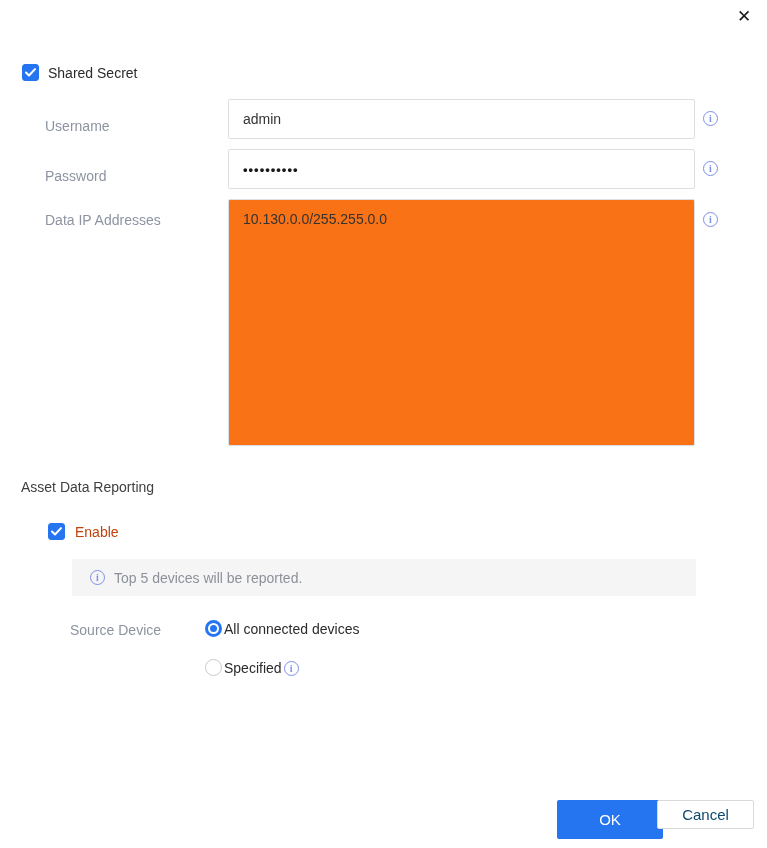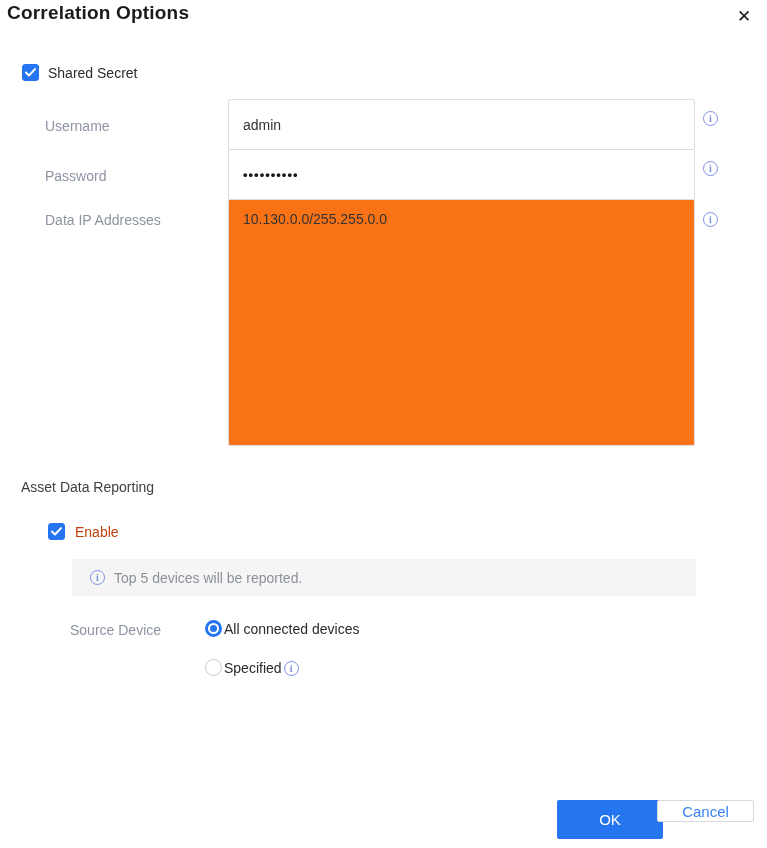--- a/index.html
+++ b/index.html
@@ -39,21 +39,21 @@
   #row-password { top:149px; height:40px; }
   #row-peerip   { top:199px; height:247px; }
 
   .form-label {
     position:absolute; left:45px; font-size:14px; color:#8d93a1; white-space:nowrap;
   }
   .v-center-label { top:7px; line-height:40px; }
   .top-label { top:13px; }
 
   .text-input {
-    position:absolute; left:228px; top:0; width:467px; height:51px;
+    position:absolute; left:228px; top:0; width:467px; height:40px;
     border:1px solid #dcdee3; border-radius:2px; background:#fff;
     padding:16px 14px; font-size:14px; color:#333;
     font-family:"Liberation Sans", sans-serif; outline:none;
   }
   .password-input { font-size:13px; font-weight:700; letter-spacing:1px; color:#1a1a1a; }
 
   .textarea-input {
     position:absolute; left:228px; top:0; width:467px; height:247px;
     border:1px solid #dcdee3; border-radius:2px; background:#f97316;
     padding:10px 14px; font-size:14px; color:#333; resize:none;
@@ -101,31 +101,30 @@
   .radio.unselected { border:1px solid #c9c9c9; }
   .radio-dot { width:7px; height:7px; border-radius:50%; background:#2575f0; }
 
   
   .ok-btn {
     position:absolute; left:557px; top:800px; width:106px; height:39px;
     background:#2575f0; color:#fff; border:none; border-radius:2px;
     font-size:15px; cursor:pointer; font-family:"Liberation Sans", sans-serif;
   }
   .cancel-btn {
-    position:absolute; left:657px; top:800px; width:97px; height:22px;
-    background:#fff; color:#3b82f6; border:1px solid #d9d9d9; border-radius:2px;
+    position:absolute; left:657px; top:800px; width:97px; height:29px;
+    background:#fff; color:#0c4a6e; border:1px solid #d9d9d9; border-radius:2px;
     font-size:15px; cursor:pointer; font-family:"Liberation Sans", sans-serif;
   }
 </style>
 </head>
 <body>
 
 <div class="dialog">
 
-  <div class="dlg-title">Correlation Options</div>
   <button class="close-btn">✕</button>
 
   <div class="shared-row">
     <span class="checkbox">
       <span>
         <svg viewBox="0 0 12 10" width="11" height="9">
             <path d="M1 5 L4.3 8.3 L11 1.3" stroke="#fff" stroke-width="2.2" fill="none" stroke-linecap="round" stroke-linejoin="round"></path>
           </svg>
       </span>
     </span>

